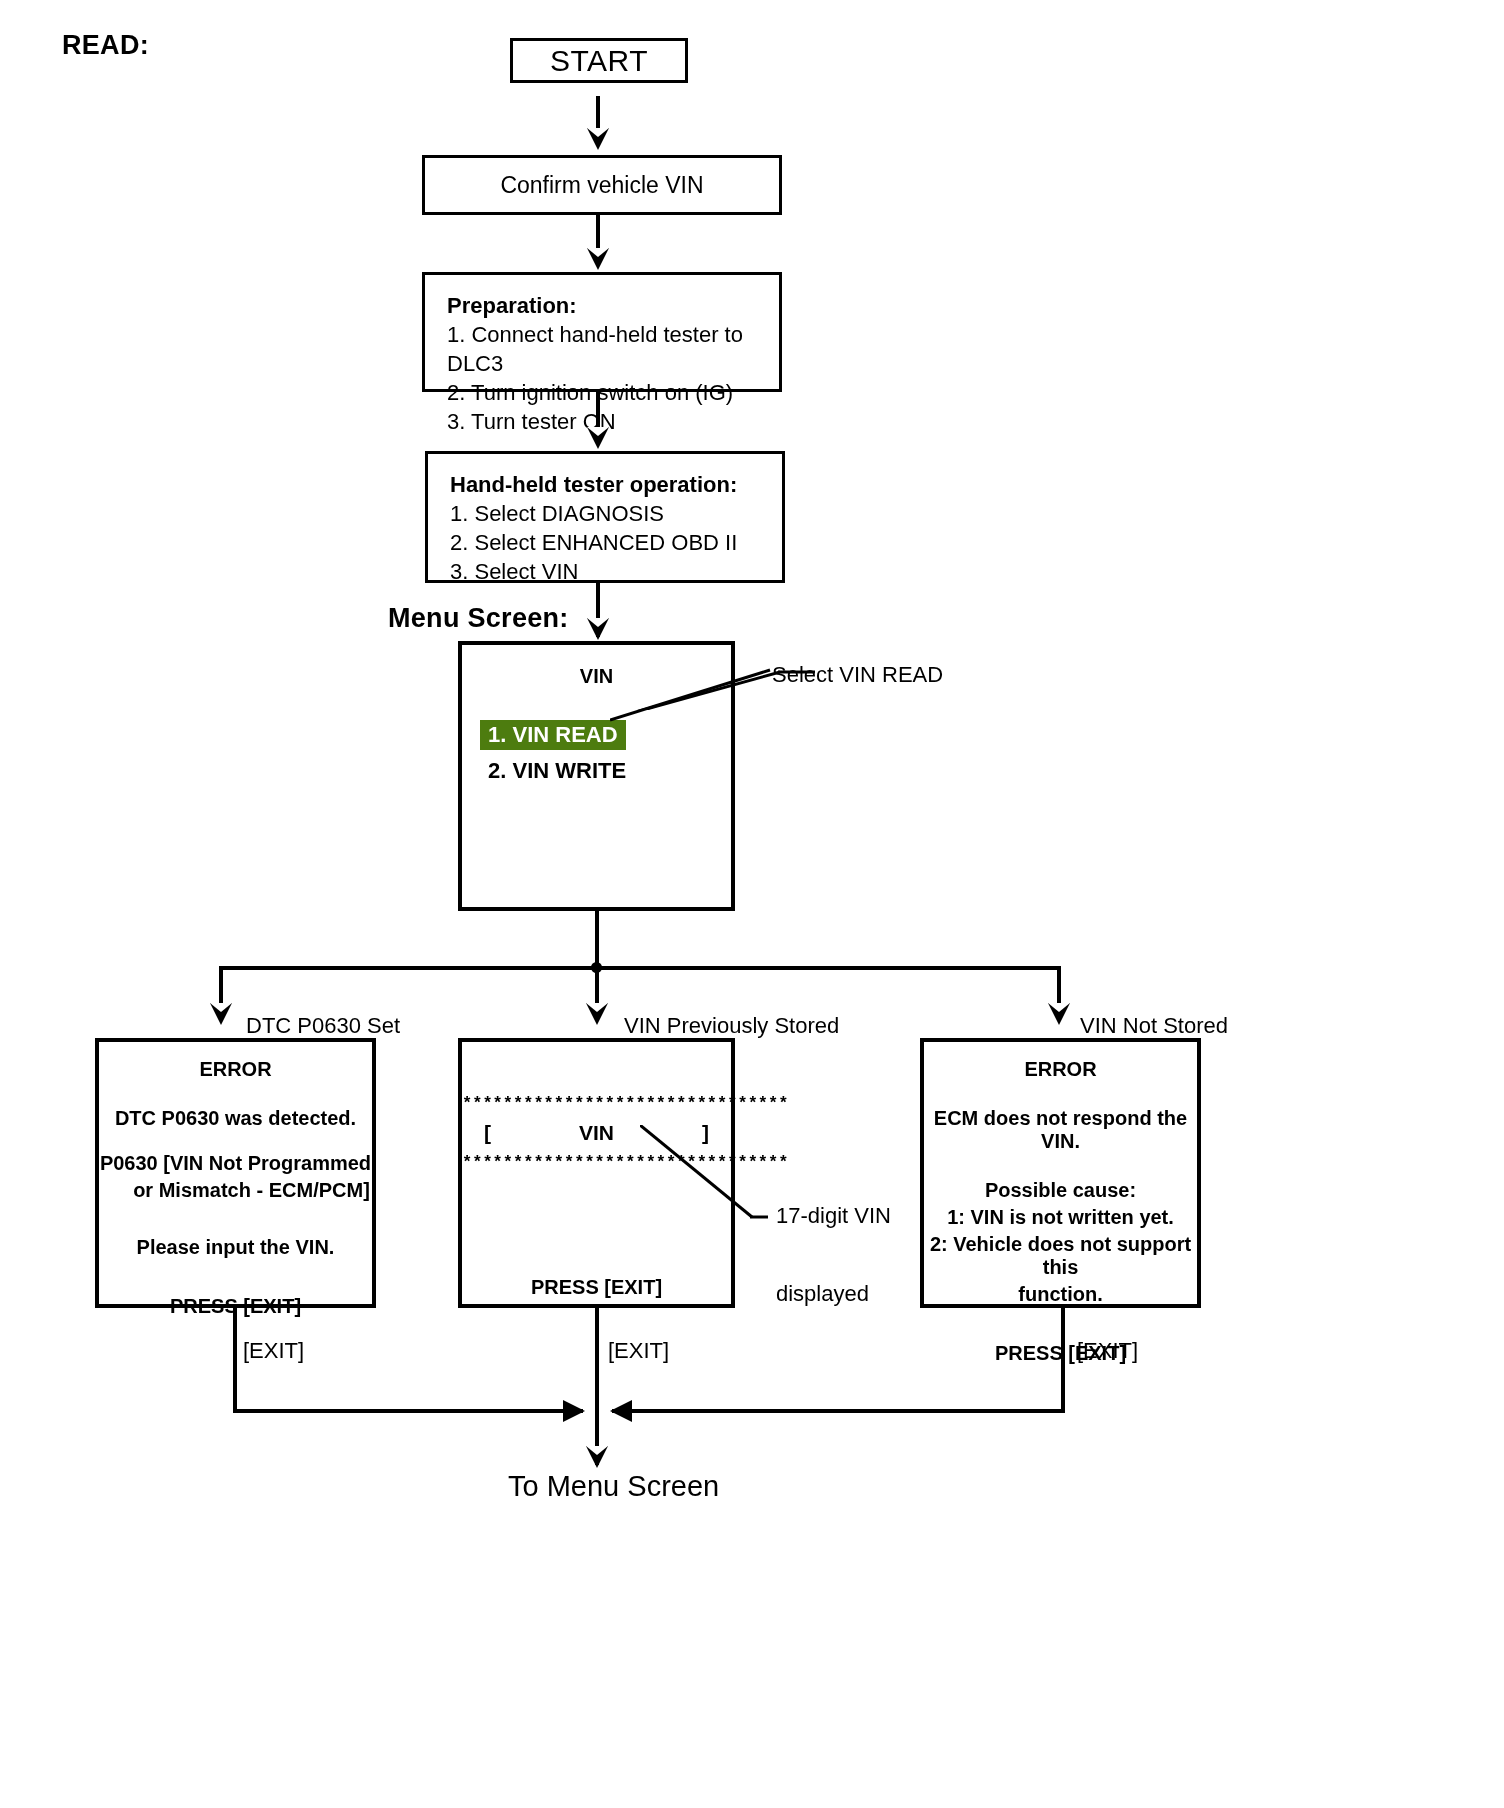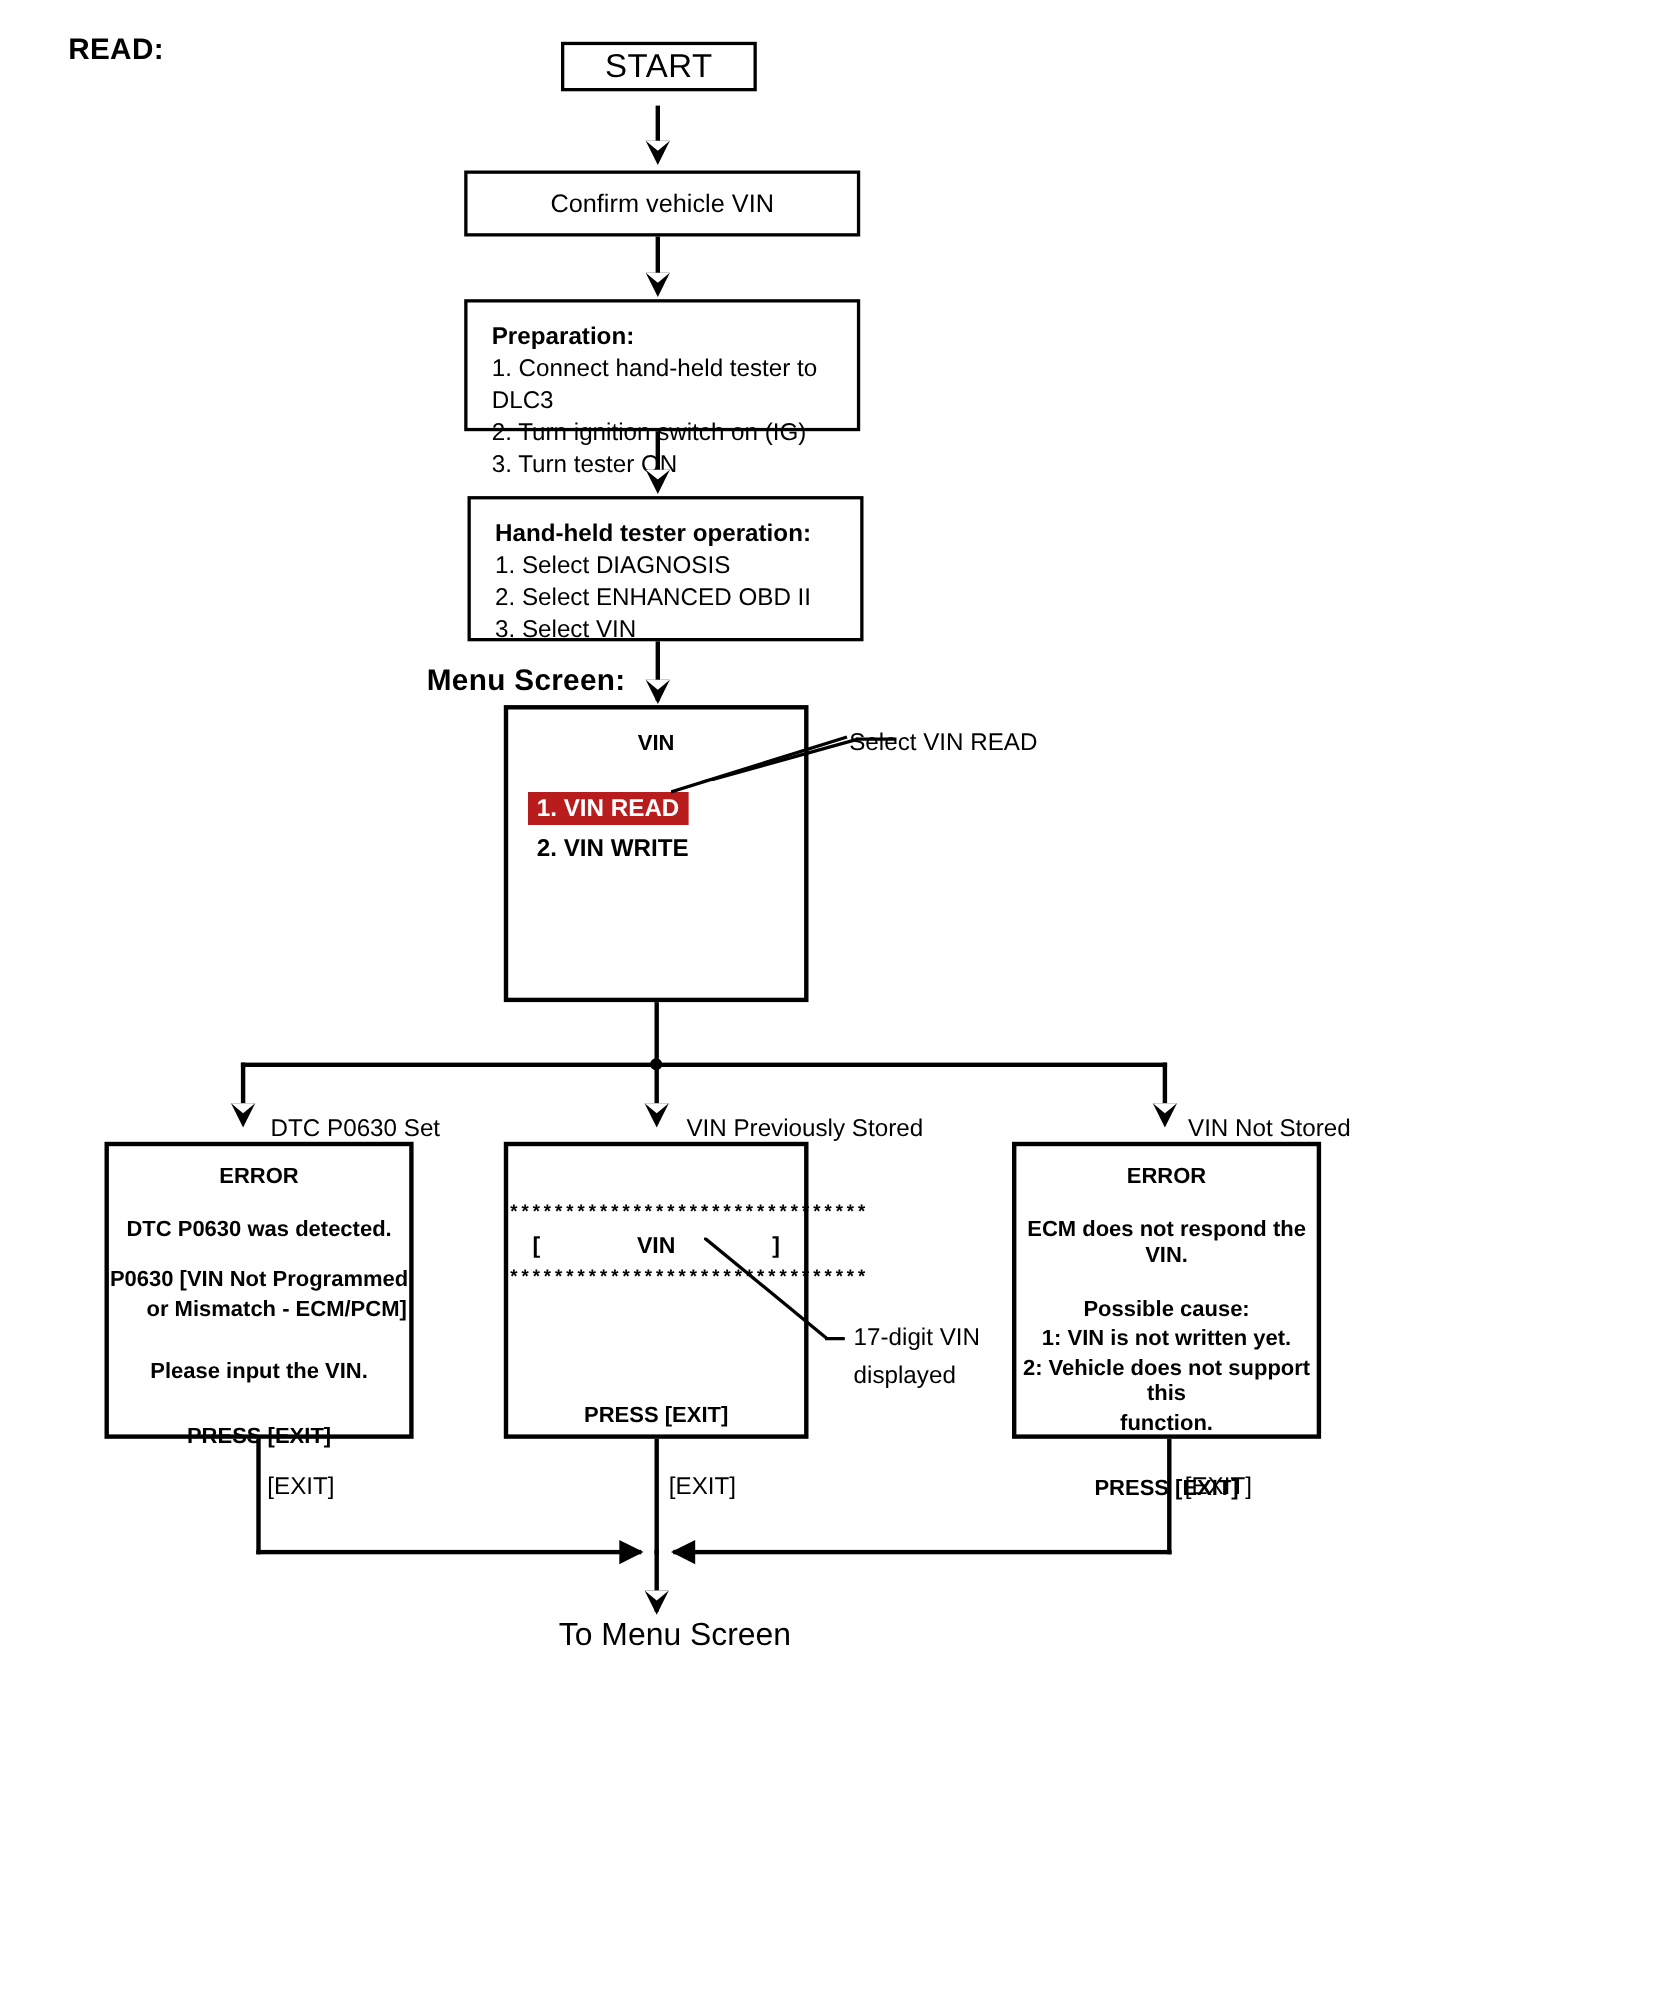--- a/index.html
+++ b/index.html
@@ -71,21 +71,21 @@
     font-weight: bold;
     font-size: 20px;
   }
   .menu-item {
     font-weight: bold;
     font-size: 22px;
     display: inline-block;
     padding: 2px 8px;
   }
   .menu-item.sel {
-    background: #b91c1c;
+    background: #4d7c0f;
     color: #fff;
   }
   .mono-stars {
     font-family: "Liberation Mono", monospace;
     font-size: 17px;
     letter-spacing: 0px;
     font-weight: bold;
   }
 
   
@@ -247,21 +247,21 @@
     </div>
     <div class="mono-stars" style="margin-top:6px;">********************************</div>
     <div style="margin-top:104px;">PRESS [EXIT]</div>
   </div>
 
   <svg class="leader" style="left:640px; top:1125px; width:130px; height:100px;">
     <line x1="0" y1="0" x2="112" y2="92" stroke="#000" stroke-width="3"></line>
     <line x1="110" y1="92" x2="128" y2="92" stroke="#000" stroke-width="3"></line>
   </svg>
   <div class="abs annot" style="left:776px; top:1202px;">17-digit VIN</div>
-  <div class="abs annot" style="left:776px; top:1236px;">displayed</div>
+  <div class="abs annot" style="left:776px; top:1280px;">displayed</div>
 
   <div class="abs screen" style="left:920px; top:1038px; width:281px; height:270px;">
     <div style="margin-top:16px;" class="hdr">ERROR</div>
     <div style="margin-top:26px;">ECM does not respond the VIN.</div>
     <div style="margin-top:26px;">Possible cause:</div>
     <div style="margin-top:4px;">1: VIN is not written yet.</div>
     <div style="margin-top:4px;">2: Vehicle does not support this</div>
     <div style="margin-top:4px;">function.</div>
     <div style="margin-top:36px;">PRESS [EXIT]</div>
   </div>

